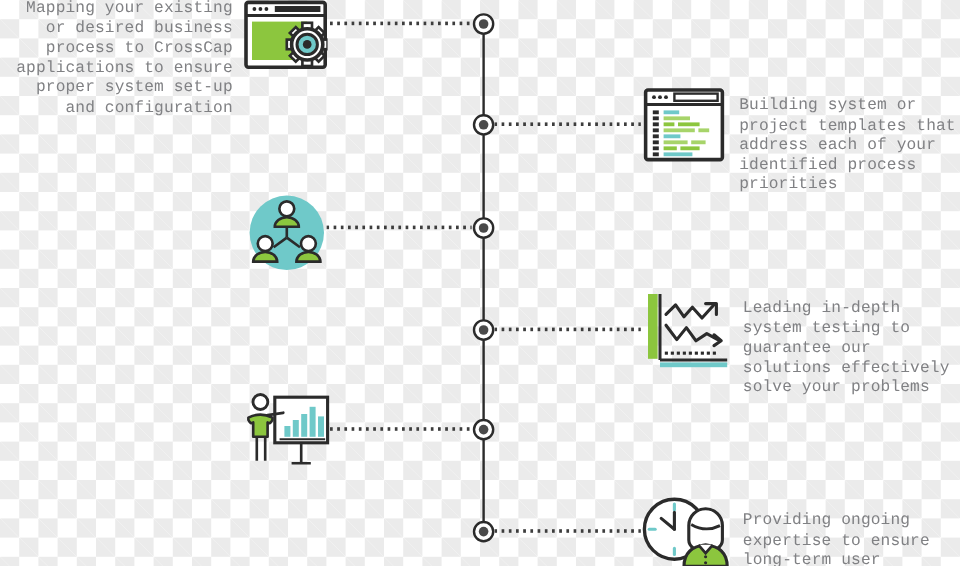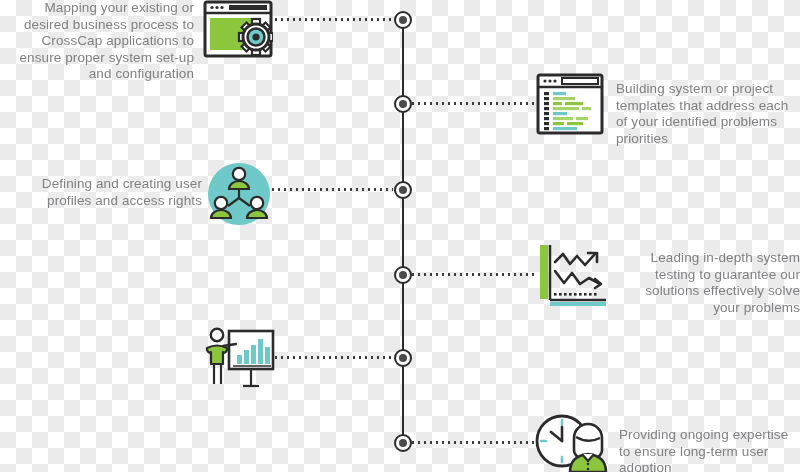--- a/index.html
+++ b/index.html
@@ -27,20 +27,21 @@
     background-position: 0 0, 16px 16px;
     background-color: #ffffff;
     z-index: 0;
   }
 
   #stage {
     position: absolute;
     left: 0; top: 0;
     width: 800px; height: 472px;
     z-index: 2;
+    font-family: Liberation Mono, monospace;
   }
 
   
   .spine {
     position: absolute;
     left: 402px;
     top: 20px;
     width: 2px;
     height: 424px;
     background: #2b2b2b;
@@ -174,23 +175,22 @@
         <rect x="17" y="39" width="14" height="3.2" fill="#6FC9C9"></rect>
         <rect x="17" y="44" width="20" height="3.2" fill="#A7D46A"></rect>
         <rect x="40" y="44" width="12" height="3.2" fill="#A7D46A"></rect>
         <rect x="17" y="49" width="11" height="3.2" fill="#8CC63E"></rect>
         <rect x="31" y="49" width="16" height="3.2" fill="#8CC63E"></rect>
         <rect x="17" y="54" width="24" height="3.2" fill="#6FC9C9"></rect>
       </g>
     </svg>
   </div>
 
-  <div class="caption left-al" style="left:616px; top:81px; width:182px;">Building system or project templates that address each of your identified problems priorities</div>
-
-  <div class="caption right-al" style="left:2px; top:176px; width:200px;">Defining and creating user profiles and access rights</div>
+  <div class="caption left-al" style="left:616px; top:81px; width:182px;">Building system or project templates that address each of your identified process priorities</div>
+
 
   <div class="icon-box" style="left:205px; top:160px;">
     <svg width="68" height="68" viewBox="0 0 68 68">
       <circle cx="34" cy="34" r="31" fill="#6FC9C9"></circle>
 
       <g stroke="#2B2B2B" stroke-width="2.2" fill="none">
         <line x1="34" y1="27" x2="34" y2="38"></line>
         <line x1="34" y1="38" x2="23" y2="46"></line>
         <line x1="34" y1="38" x2="45" y2="46"></line>
       </g>
@@ -235,21 +235,21 @@
       </g>
 
       <path d="M17 19 L25 11 L32 21 L39 13 L47 22 L57 11" fill="none" stroke="#2B2B2B" stroke-width="2.6" stroke-linejoin="round" stroke-linecap="round"></path>
       <path d="M50 10 L59 10 L59 19" fill="none" stroke="#2B2B2B" stroke-width="2.6" stroke-linejoin="round" stroke-linecap="round"></path>
 
       <path d="M17 28 L26 40 L34 30 L42 41 L51 35 L62 41" fill="none" stroke="#2B2B2B" stroke-width="2.6" stroke-linejoin="round" stroke-linecap="round"></path>
       <path d="M57 36 L63 41 L57 45" fill="none" stroke="#2B2B2B" stroke-width="2.6" stroke-linejoin="round" stroke-linecap="round"></path>
     </svg>
   </div>
 
-  <div class="caption left-al" style="left:619px; top:250px; width:181px;text-align:right;">Leading in-depth system testing to guarantee our solutions effectively solve your problems</div>
+  <div class="caption left-al" style="left:619px; top:250px; width:181px;">Leading in-depth system testing to guarantee our solutions effectively solve your problems</div>
 
 
   <div class="icon-box" style="left:203px; top:326px;">
     <svg width="72" height="62" viewBox="0 0 72 62">
 
       <rect x="26" y="5" width="44" height="38" fill="#ffffff" stroke="#2B2B2B" stroke-width="2.6"></rect>
 
       <g fill="#6FC9C9">
         <rect x="34" y="29" width="5" height="9"></rect>
         <rect x="41" y="24" width="5" height="14"></rect>

